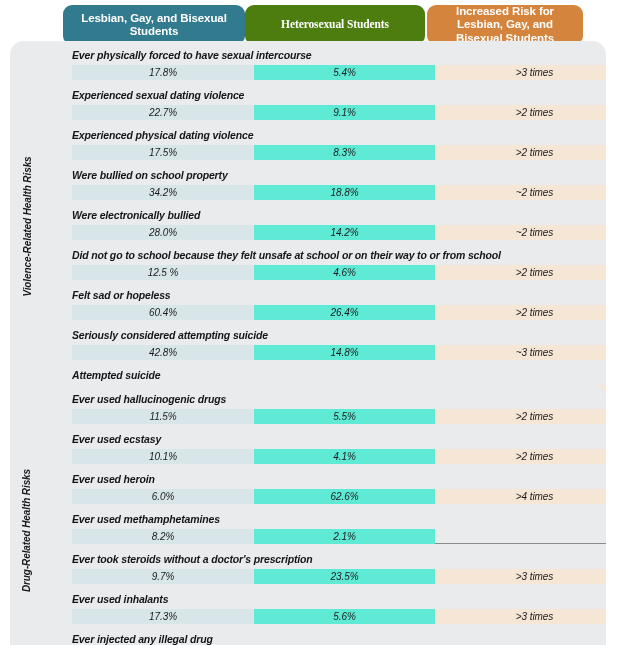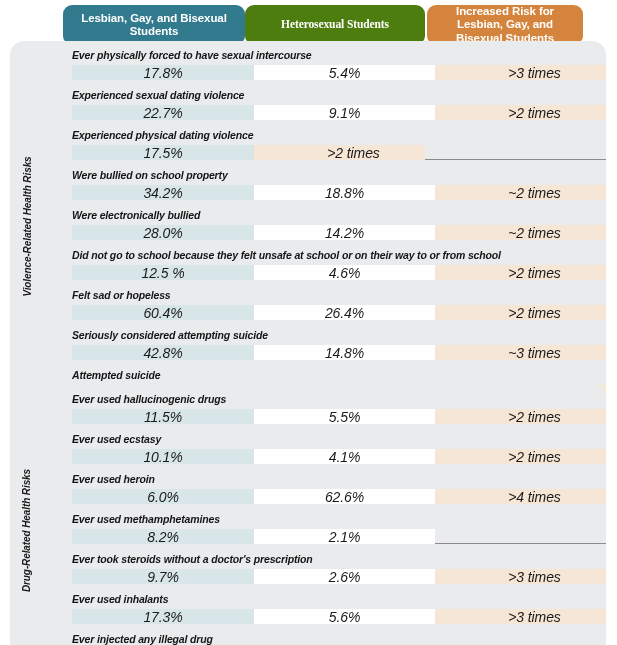--- a/index.html
+++ b/index.html
@@ -111,30 +111,30 @@
     height: 15px;
     display: flex;
     border-bottom: 1.5px solid #8b8b8b;
   }
 
   .cell {
     height: 15px;
     display: flex;
     align-items: center;
     justify-content: center;
-    font-size: 14px;
+    font-size: 10px;
     color: #1b1b1b;
     letter-spacing: -0.1px;
   }
 
   .cell.c1 { width: 182px; background: #d8e5e9; }
   .cell.c2 { width: 181px; background: #dddddd; }
   .cell.c3 { width: 171px; background: #f6e6d6; padding-left: 28px; }
 </style>
-<style>.cell.c1{background:#d8e5e9;}.cell.c2{background:#ffffff;text-align:center;}.cell.c3{background:#f6e6d6;}.panel{background:#eaebed;}</style></head>
+<style>.cell.c1{background:#d8e5e9;}.cell.c2{background:#5eead4;text-align:center;}.cell.c3{background:#f6e6d6;}.panel{background:#eaebed;}</style></head>
 <body>
 
 <div id="root">
 
   <div class="header-row">
     <div class="col-head lgb" style="background: rgb(50, 123, 143);">Lesbian, Gay, and Bisexual Students</div>
     <div class="col-head het" style="background: #4d7c0f; font-family: Liberation Serif, serif;">Heterosexual Students</div>
     <div class="col-head risk" style="background: rgb(212, 132, 60);">Increased Risk for Lesbian, Gay, and Bisexual Students</div>
   </div>
 
@@ -157,20 +157,21 @@
             <div class="bars">
               <div class="cell c1">22.7%</div>
               <div class="cell c2">9.1%</div>
               <div class="cell c3">&gt;2 times</div>
             </div>
           </div>
           <div class="data-row">
             <div class="row-label">Experienced physical dating violence</div>
             <div class="bars">
               <div class="cell c1">17.5%</div>
+              <div class="cell c2">8.3%</div>
               <div class="cell c3">&gt;2 times</div>
             </div>
           </div>
           <div class="data-row">
             <div class="row-label">Were bullied on school property</div>
             <div class="bars">
               <div class="cell c1">34.2%</div>
               <div class="cell c2">18.8%</div>
               <div class="cell c3">~2 times</div>
             </div>
@@ -250,21 +251,21 @@
             <div class="row-label">Ever used methamphetamines</div>
             <div class="bars">
               <div class="cell c1">8.2%</div>
               <div class="cell c2">2.1%</div>
             </div>
           </div>
           <div class="data-row">
             <div class="row-label">Ever took steroids without a doctor's prescription</div>
             <div class="bars">
               <div class="cell c1">9.7%</div>
-              <div class="cell c2">2.6%</div>
+              <div class="cell c2">23.5%</div>
               <div class="cell c3">&gt;3 times</div>
             </div>
           </div>
           <div class="data-row">
             <div class="row-label">Ever used inhalants</div>
             <div class="bars">
               <div class="cell c1">17.3%</div>
               <div class="cell c2">5.6%</div>
               <div class="cell c3">&gt;3 times</div>
             </div>

